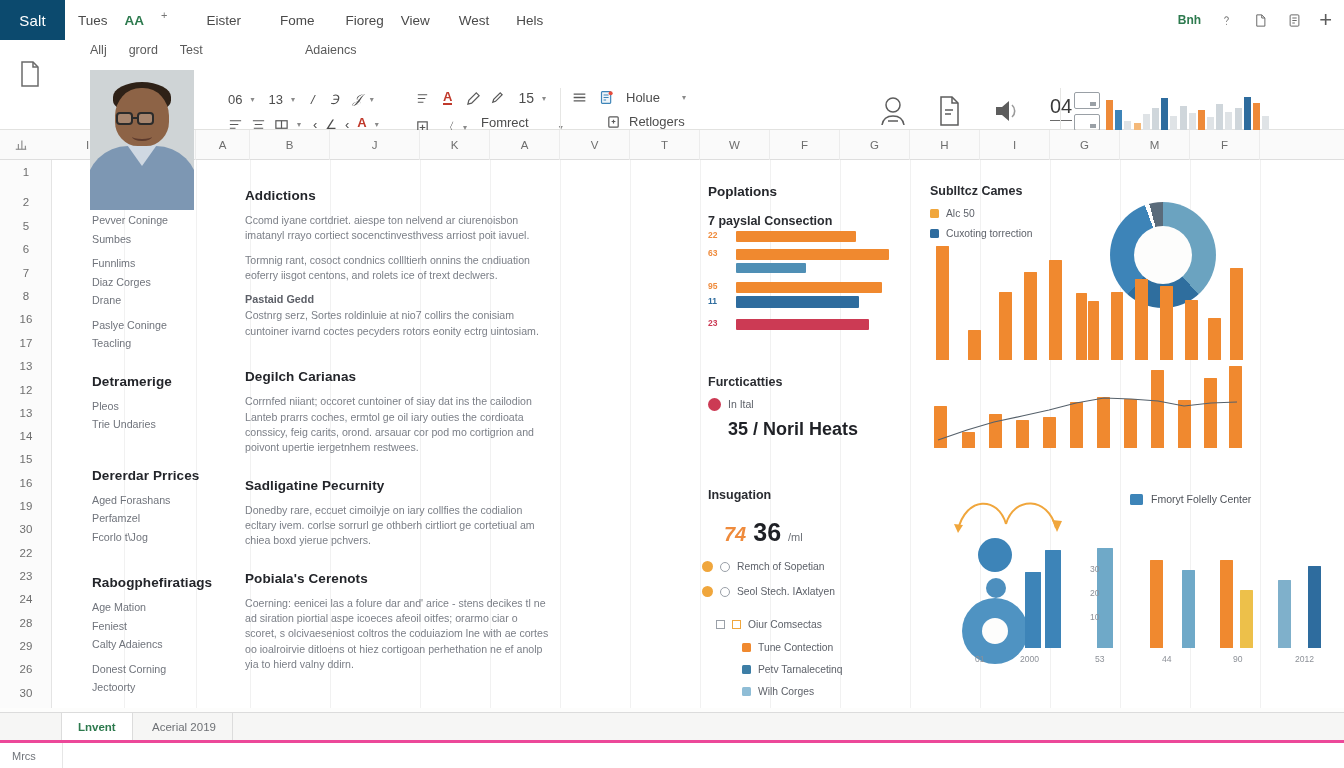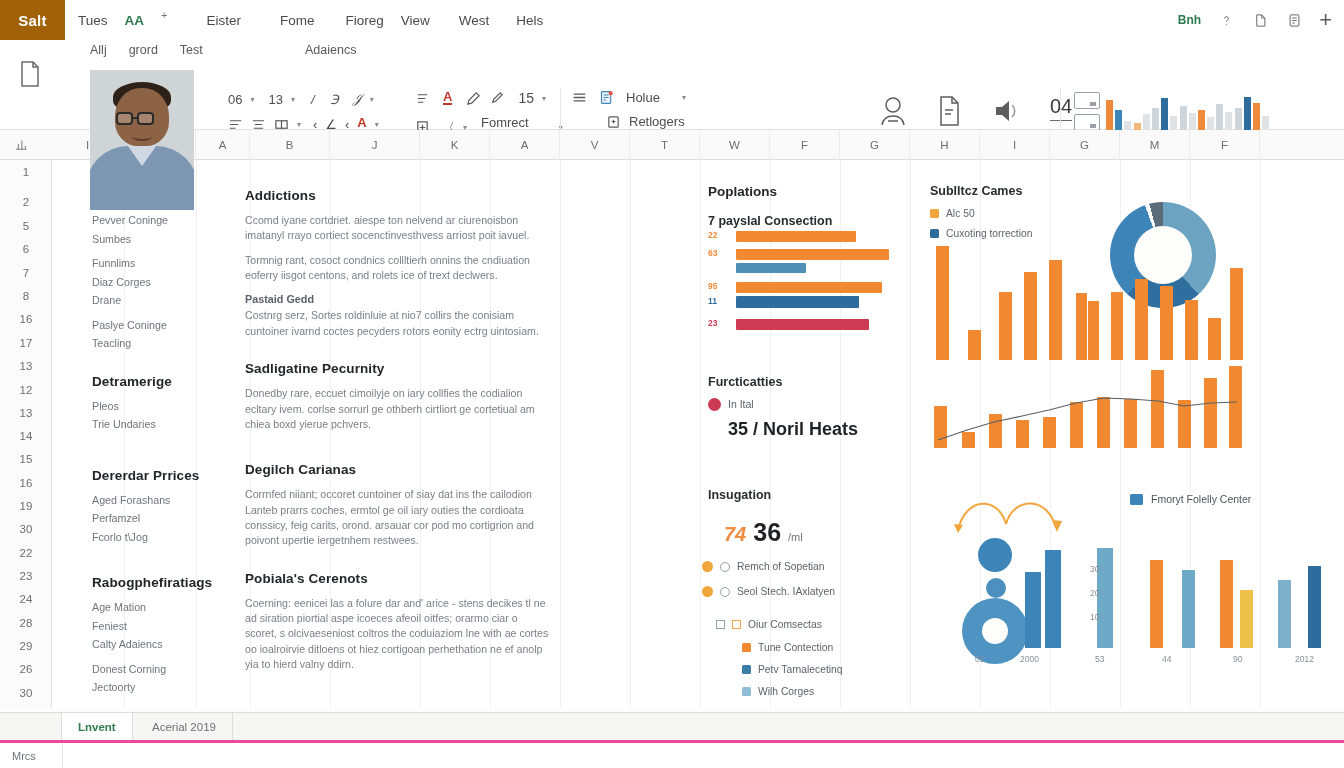--- a/index.html
+++ b/index.html
@@ -10,23 +10,23 @@
     background: #ffffff;
     overflow: hidden;
     -webkit-font-smoothing: antialiased;
   }
   #app { position: relative; width: 1344px; height: 768px; background:#fdfdfc; }
 
   
   .topbar { position:relative; height: 40px; background:#ffffff; }
   .logo-badge {
     position:absolute; left:0; top:0; width:65px; height:40px;
-    background:#a16207; color:#ffffff;
+    background:#0c4a6e; color:#ffffff;
     display:flex; align-items:center; justify-content:center;
-    font-size:15px; font-weight:700; letter-spacing:.2px;
+    font-size:15px; font-weight:400; letter-spacing:.2px;
   }
   .menu-row { position:absolute; left:78px; top:0; height:40px; display:flex; align-items:center; gap:17px; }
   .menu-item { font-size:13.5px; color:#4a4a4a; white-space:nowrap; }
   .menu-item.accent { color:#2d7a4e; font-weight:600; }
   .menu-item.sup { font-size:11px; color:#777; position:relative; top:-5px; }
   .topbar-right { position:absolute; right:12px; top:0; height:40px; display:flex; align-items:center; gap:16px; }
   .tb-ico { width:18px; height:20px; color:#6a6a6a; display:flex; align-items:center; justify-content:center; }
   .tb-ico svg { width:15px; height:17px; }
   .tb-green { color:#2d7a4e; font-size:12px; font-weight:600; }
   .tb-plus { font-size:22px; color:#5d5d5d; line-height:1; font-weight:300; }
@@ -506,27 +506,27 @@
     </div>
 
     <div class="col-b">
       <div class="sec">
         <h3>Addictions</h3>
         <p>Ccomd iyane cortdriet. aiespe ton nelvend ar ciurenoisbon imatanyl rrayo cortiect socenctinvesthvess arriost poit iavuel.</p>
         <p>Tormnig rant, cosoct condnics collltierh onnins the cndiuation eoferry iisgot centons, and rolets ice of trext declwers.</p>
         <div class="b-lbl" style="margin-top:10px">Pastaid Gedd</div>
         <p>Costnrg serz, Sortes roldinluie at nio7 collirs the conisiam cuntoiner ivarnd coctes pecyders rotors eonity ectrg uintosiam.</p>
       </div>
+      <div class="sec" style="margin-top:30px">
+        <h3>Degilch Carianas</h3>
+        <p>Corrnfed niiant; occoret cuntoiner of siay dat ins the cailodion Lanteb prarrs coches, ermtol ge oil iary outies the cordioata conssicy, feig carits, orond. arsauar cor pod mo cortigrion and poivont upertie iergetnhem restwees.</p>
+      </div>
       <div class="sec" style="margin-top:14px">
         <h3>Sadligatine Pecurnity</h3>
         <p>Donedby rare, eccuet cimoilyje on iary collfies the codialion ecltary ivem. corlse sorrurl ge othberh cirtliort ge cortetiual am chiea boxd yierue pchvers.</p>
-      </div>
-      <div class="sec" style="margin-top:30px">
-        <h3>Degilch Carianas</h3>
-        <p>Corrnfed niiant; occoret cuntoiner of siay dat ins the cailodion Lanteb prarrs coches, ermtol ge oil iary outies the cordioata conssicy, feig carits, orond. arsauar cor pod mo cortigrion and poivont upertie iergetnhem restwees.</p>
       </div>
       <div class="sec" style="">
         <h3>Pobiala's Cerenots</h3>
         <p>Coerning: eenicei las a folure dar and' arice - stens decikes tl ne ad siration piortial aspe icoeces afeoil oitfes; orarmo ciar o scoret, s olcivaeseniost coltros the coduiaziom lne with ae cortes oo ioalroirvie ditloens ot hiez cortigoan perhethation ne ef anolp yia to hierd valny ddirn.</p>
       </div>
     </div>
 
     <div class="dash">
 
       <div class="dash-title" style="left:18px; top:24px">Poplations</div>

